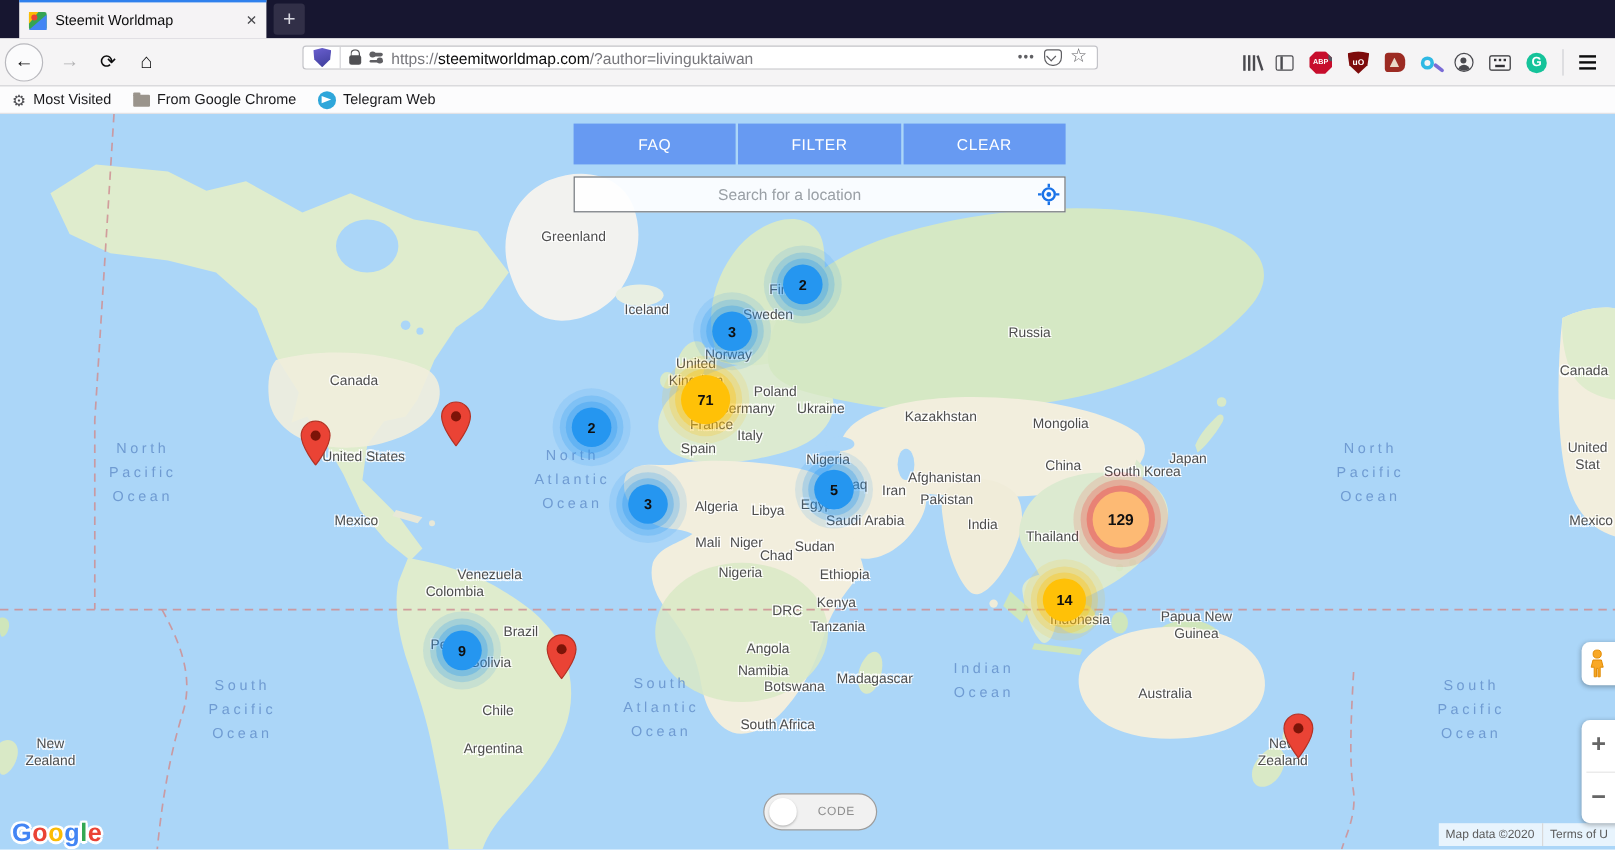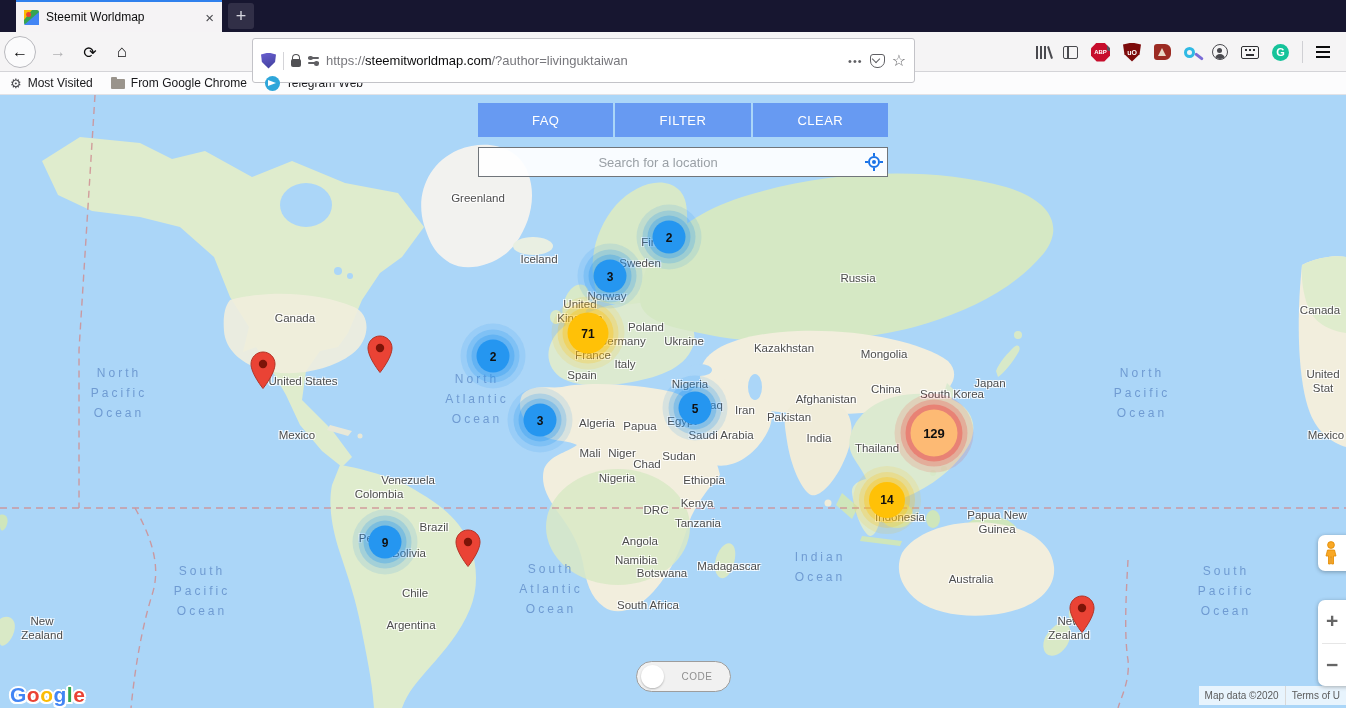--- a/index.html
+++ b/index.html
@@ -9,21 +9,21 @@
   .tab{position:absolute;left:16px;top:0;width:206px;height:32px;background:#f5f3f5;border-top:2px solid #2f80ed;box-sizing:border-box;display:flex;align-items:center;padding:0 8px;gap:7px;}
   .tab-title{font-size:12px;color:#0c0c0d;flex:1;white-space:nowrap;overflow:hidden;}
   .tab-close{color:#4a4a4f;font-size:15px;line-height:1;cursor:default;}
   .newtab{position:absolute;left:228px;top:3px;width:26px;height:26px;border-radius:3px;background:#312f47;color:#d7d7e0;font-size:18px;display:flex;align-items:center;justify-content:center;}
   .navbar{position:relative;height:40px;background:#f5f4f5;border-bottom:1px solid #d4d4d8;box-sizing:border-box;}
   .navbtn{position:absolute;top:4px;width:32px;height:32px;display:flex;align-items:center;justify-content:center;font-size:16px;color:#0c0c0d;}
   .back{left:4px;border:1px solid #b9b9be;border-radius:50%;background:#fbfbfc;width:30px;height:30px;}
   .fwd{left:42px;color:#b1b1b3;}
   .reload{left:74px;}
   .home{left:106px;font-size:17px;}
-  .urlbar{position:absolute;left:252px;top:6px;width:663px;height:45px;background:#fff;border:1px solid #c3c3c8;border-radius:3px;box-sizing:border-box;display:flex;align-items:center;padding:0 8px;gap:7px;}
+  .urlbar{position:absolute;left:252px;top:6px;width:663px;height:20px;background:#fff;border:1px solid #c3c3c8;border-radius:3px;box-sizing:border-box;display:flex;align-items:center;padding:0 8px;gap:7px;}
   .shield-ico{width:15px;height:16px;background:linear-gradient(160deg,#6a5fd0,#3d3d99);clip-path:polygon(50% 0,100% 12%,94% 60%,50% 100%,6% 60%,0 12%);}
   .url-sep{width:1px;height:18px;background:#d4d4d8;}
   .lock-ico{width:10px;height:8px;background:#515154;border-radius:2px;position:relative;margin-top:4px;}
   .lock-ico::before{content:"";position:absolute;top:-5px;left:1px;width:6px;height:6px;border:1.6px solid #515154;border-bottom:none;border-radius:5px 5px 0 0;}
   .perm-ico{display:flex;flex-direction:column;gap:3px;}
   .perm-ico i{display:block;width:11px;height:2.4px;background:#5f5f63;border-radius:2px;position:relative;}
   .perm-ico i::after{content:"";position:absolute;width:4.6px;height:4.6px;border-radius:50%;background:#5f5f63;top:-1.1px;}
   .perm-ico i:first-child::after{left:0;}
   .perm-ico i:last-child::after{right:0;}
   .url-text{font-size:13px;color:#77777c;flex:1;white-space:nowrap;overflow:hidden;}
@@ -264,21 +264,21 @@
       <div class="clabel" style="left: 684px; top: 246px;">Ukraine</div>
       <div class="clabel" style="left: 593px; top: 260px;">France</div>
       <div class="clabel" style="left: 582px; top: 280px;">Spain</div>
       <div class="clabel" style="left: 625px; top: 269px;">Italy</div>
       <div class="clabel" style="left: 858px; top: 183px;">Russia</div>
       <div class="clabel" style="left: 784px; top: 253px;">Kazakhstan</div>
       <div class="clabel" style="left: 884px; top: 259px;">Mongolia</div>
       <div class="clabel" style="left: 886px; top: 294px;">China</div>
       <div class="clabel" style="left: 952px; top: 299px;">South Korea</div>
       <div class="clabel" style="left: 990px; top: 288px;">Japan</div>
-      <div class="clabel" style="left: 787px; top: 304px; margin-left: 39px;">Afghanistan</div>
+      <div class="clabel" style="left: 787px; top: 304px;">Afghanistan</div>
       <div class="clabel" style="left: 789px; top: 322px;">Pakistan</div>
       <div class="clabel" style="left: 745px; top: 315px;">Iran</div>
       <div class="clabel" style="left: 713px; top: 310px;">Iraq</div>
       <div class="clabel" style="left: 690px; top: 289px;">Nigeria</div>
       <div class="clabel" style="left: 819px; top: 343px;">India</div>
       <div class="clabel" style="left: 877px; top: 353px;">Thailand</div>
       <div class="clabel" style="left: 900px; top: 422px;">Indonesia</div>
       <div class="clabel" style="left: 997px; top: 427px;">Papua New
 Guinea</div>
       <div class="clabel" style="left: 971px; top: 484px; text-align: right;">Australia</div>
@@ -288,21 +288,21 @@
       <div class="clabel" style="left: 303px; top: 286px;">United States</div>
       <div class="clabel" style="left: 297px; top: 340px;">Mexico</div>
       <div class="clabel" style="left: 408px; top: 385px;">Venezuela</div>
       <div class="clabel" style="left: 379px; top: 399px;">Colombia</div>
       <div class="clabel" style="left: 434px; top: 432px;">Brazil</div>
       <div class="clabel" style="left: 371px; top: 443px;">Peru</div>
       <div class="clabel" style="left: 409px; top: 458px;">Bolivia</div>
       <div class="clabel" style="left: 392px; top: 498px; padding-left: 46px;">Chile</div>
       <div class="clabel" style="left: 411px; top: 530px;">Argentina</div>
       <div class="clabel" style="left: 597px; top: 328px;">Algeria</div>
-      <div class="clabel" style="left: 640px; top: 331px;">Papua</div>
+      <div class="clabel" style="left: 640px; top: 331px;">Libya</div>
       <div class="clabel" style="left: 682px; top: 326px;">Egypt</div>
       <div class="clabel" style="left: 721px; top: 340px;">Saudi Arabia</div>
       <div class="clabel" style="left: 590px; top: 358px;">Mali</div>
       <div class="clabel" style="left: 622px; top: 358px;">Niger</div>
       <div class="clabel" style="left: 647px; top: 369px;">Chad</div>
       <div class="clabel" style="left: 679px; top: 361px;">Sudan</div>
       <div class="clabel" style="left: 617px; top: 383px;">Nigeria</div>
       <div class="clabel" style="left: 704px; top: 385px;">Ethiopia</div>
       <div class="clabel" style="left: 697px; top: 408px;">Kenya</div>
       <div class="clabel" style="left: 656px; top: 415px;">DRC</div>

